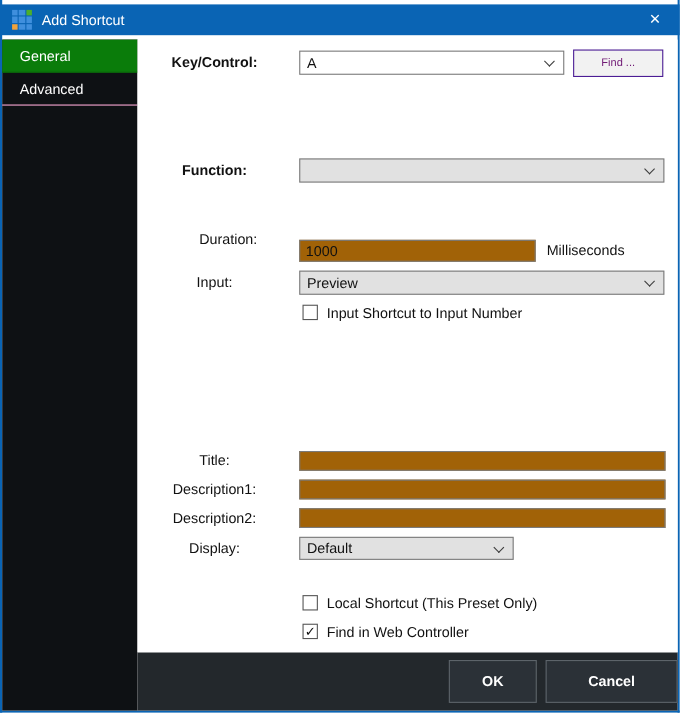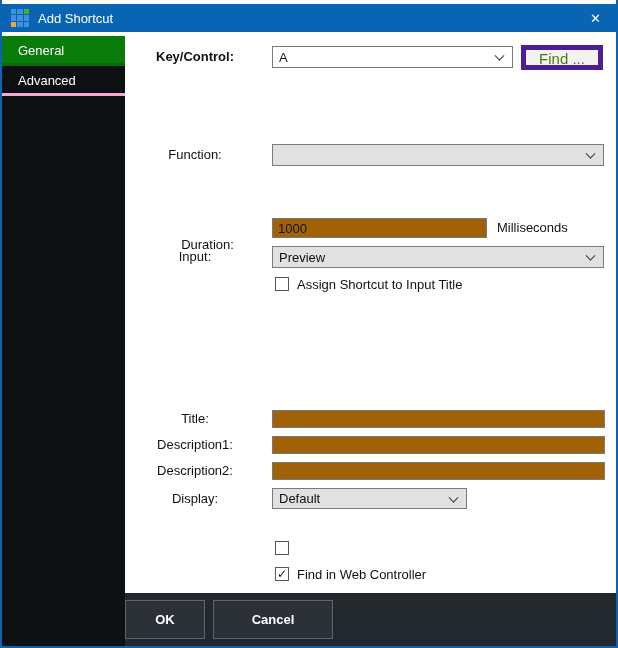--- a/index.html
+++ b/index.html
@@ -36,21 +36,21 @@
     display:flex; align-items:center; justify-content:center;
     font-size:13px; color:#fff; cursor:default;
   }
 
   
   .body{ flex:1; display:flex; min-height:0; }
   .sidebar{ width:123px; background:var(--sidebar-bg,#0e1114); }
   .side-item{
     height:30px; line-height:30px; padding-left:16px;
     color:#fff; font-size:13px;
-    border-bottom:3px solid #f9a8d4;
+    border-bottom:1px solid #f9a8d4;
     cursor:default;
   }
   .side-item.selected{ background:var(--selected-green,#0a7c0a); border-bottom-color:#0a6a0a; }
 
   .main-col{ flex:1; display:flex; flex-direction:column; min-width:0; }
   .form-area{ position:relative; flex:1; background:#fff; overflow:hidden; }
 
   
   .flabel{
     position:absolute; left:0; width:140px; text-align:center;
@@ -76,43 +76,43 @@
   .combo.gray{ background:var(--combo-gray,#e1e1e1); }
   .combo .chev{
     position:absolute; right:9px; top:50%;
     width:7px; height:7px;
     border-right:1px solid #3c3c3c; border-bottom:1px solid #3c3c3c;
     transform:translateY(-68%) rotate(45deg);
   }
 
   .push-btn{
     position:absolute;
-    background:#f2f2f2; border:5px solid #4c1d95;
-    font-family:inherit; font-size:15px; color:#4d7c0f;
+    background:#f2f2f2; border:1px solid #4c1d95;
+    font-family:inherit; font-size:10px; color:#701a75;
     cursor:default;
   }
 
   .unit-label{ position:absolute; font-size:13px; color:#111; }
 
   .check-row{ position:absolute; display:flex; align-items:center; height:16px; }
   .checkbox{
     width:14px; height:14px; flex:0 0 14px;
     border:1px solid #565656; background:#fff;
     display:flex; align-items:center; justify-content:center;
     font-size:12px; color:#111; cursor:default;
   }
   .checkbox .checkmark{ display:none; line-height:1; margin-top:-1px; }
   .checkbox.checked .checkmark{ display:block; }
   .check-label{ margin-left:8px; font-size:13px; color:#111; }
 
   
   .footer{
     flex:0 0 53px; background:var(--footer-bg,#23282c);
-    display:flex; align-items:center; 
-    gap:8px; padding-right:20px;
+    display:flex; align-items:center; justify-content:flex-end;
+    gap:8px; padding-right:0;
   }
   .dark-btn{
     height:39px; background:var(--dark-button-bg,#2b3137);
     border:1px solid var(--dark-button-border,#5d646a);
     color:#fff; font-family:inherit; font-size:13px; font-weight:bold;
     cursor:default;
   }
   .dark-btn.ok{ width:80px; }
   .dark-btn.cancel{ width:120px; }
 </style>
@@ -151,41 +151,41 @@
     <div class="main-col">
       <div class="form-area">
 
         <span class="flabel bold" style="top:10px; line-height:22px;">Key/Control:</span>
         <div class="combo" style="left:147px; top:10px; width:241px;">
           <span>A</span>
           <span class="chev"></span>
         </div>
         <button class="push-btn" style="left:396px; top:9px; width:82px; height:25px;">Find ...</button>
 
-        <span class="flabel" style="top:108px; line-height:22px;">Function:</span>
+        <span class="flabel" style="top:108px; line-height:22px;font-weight:bold;">Function:</span>
         <div class="combo gray" style="left:147px; top:108px; width:332px;">
           <span></span>
           <span class="chev"></span>
         </div>
 
-        <span class="flabel" style="top:199px; line-height:20px;padding-left:25px;">Duration:</span>
+        <span class="flabel" style="top:172px; line-height:20px;padding-left:25px;">Duration:</span>
         <input class="textbox" style="left: 147px; top: 182px; width: 215px; height: 20px;" value="1000">
         <span class="unit-label" style="left:372px; top:182px; line-height:20px;">Milliseconds</span>
 
         <span class="flabel" style="top:210px; line-height:22px;">Input:</span>
         <div class="combo gray" style="left:147px; top:210px; width:332px;">
           <span>Preview</span>
           <span class="chev"></span>
         </div>
 
         <div class="check-row" style="left:150px; top:240px;">
           <span class="checkbox">
             
           </span>
-          <span class="check-label">Assign Shortcut to Input Title</span>
+          <span class="check-label">Input Shortcut to Input Number</span>
         </div>
 
         <span class="flabel" style="top:374px; line-height:18px;">Title:</span>
         <input class="textbox" style="left: 147px; top: 374px; width: 333px; height: 18px;" value="">
 
         <span class="flabel" style="top:400px; line-height:18px;">Description1:</span>
         <input class="textbox" style="left: 147px; top: 400px; width: 333px; height: 18px;" value="">
 
         <span class="flabel" style="top:426px; line-height:18px;">Description2:</span>
         <input class="textbox" style="left: 147px; top: 426px; width: 333px; height: 18px;" value="">
@@ -193,20 +193,21 @@
         <span class="flabel" style="top:452px; line-height:21px;">Display:</span>
         <div class="combo gray" style="left:147px; top:452px; width:195px; height:21px;">
           <span>Default</span>
           <span class="chev"></span>
         </div>
 
         <div class="check-row" style="left:150px; top:504px;">
           <span class="checkbox">
             
           </span>
+          <span class="check-label">Local Shortcut (This Preset Only)</span>
         </div>
 
         <div class="check-row" style="left:150px; top:530px;">
           <span class="checkbox checked">
             <span class="checkmark">✓</span>
           </span>
           <span class="check-label">Find in Web Controller</span>
         </div>
 
       </div>

